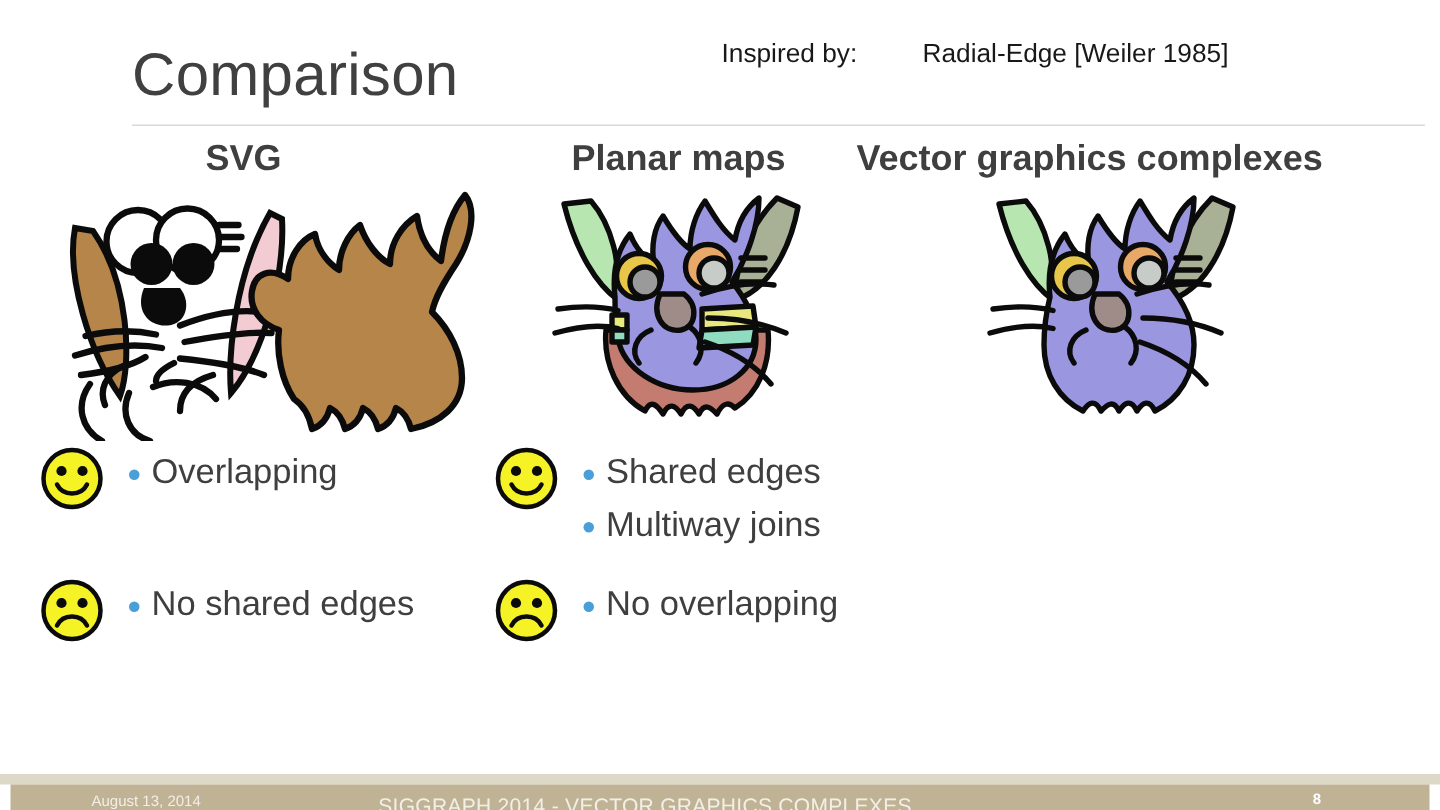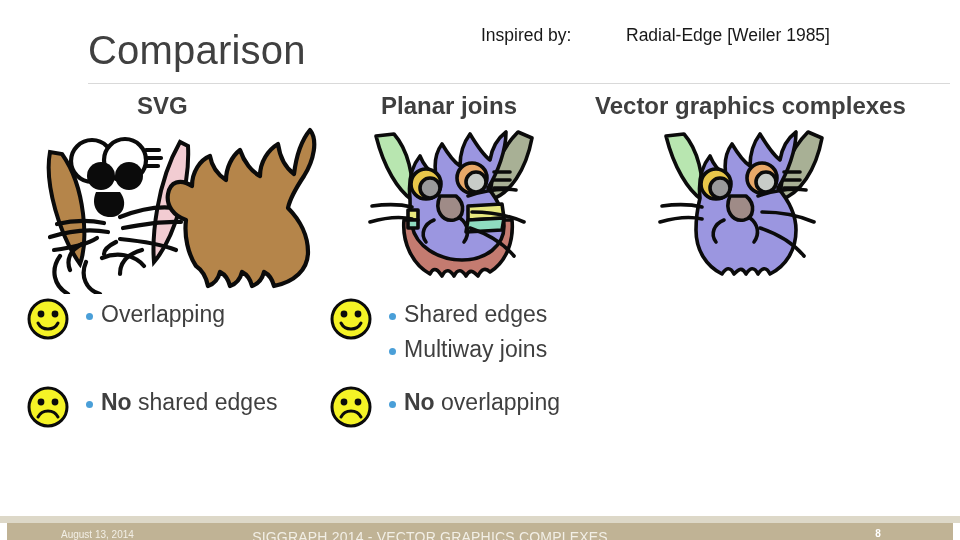--- a/index.html
+++ b/index.html
@@ -23,50 +23,50 @@
   }
 
   
   .inspired{
     position:absolute;left:481px;top:5px;
     font-size:17.5px;color:#181818;line-height:29px;
     white-space:nowrap;
   }
   .inspired-label{position:absolute;left:0;top:0;}
   .inspired-refs{position:absolute;left:134px;top:0;}
-  .inspired-refs div{white-space:nowrap;margin-left:11px;}
+  .inspired-refs div{white-space:nowrap;}
 
   
   .colhead{
     position:absolute;font-weight:bold;color:#3f3f3f;
     font-size:24px;white-space:nowrap;text-align:right;
   }
   #head-svg{left:137px;top:76px;}
   #head-planar{left:381px;top:76px;}
-  #head-vgc{left:571px;top:76px;margin-left:24px;}
+  #head-vgc{left:571px;top:76px;}
 
   
   .cat{position:absolute;}
   #cat-svg{left:24px;top:108px;width:300px;height:170px;}
   #cat-planar{left:368px;top:108px;width:190px;height:165px;}
   #cat-vgc{left:658px;top:108px;width:190px;height:165px;}
 
   
   .facerow{position:absolute;}
   .face{position:absolute;left:0;top:0;width:44px;height:44px;}
   .bullets{position:absolute;left:60px;top:0;}
   .bullet{
     display:block;white-space:nowrap;
     font-size:23px;color:#3f3f3f;line-height:35px;
   }
   .bullet .dot{
     display:inline-block;width:7px;height:7px;border-radius:50%;
     background:#4a9fd8;vertical-align:2px;margin-right:8px;
   }
-  .bullet b{font-weight:bold;color:#3f3f3f;}
+  .bullet b{font-weight:normal;color:#3f3f3f;}
 
   #row-svg-happy{left:26px;top:281px;}
   #row-svg-sad{left:26px;top:369px;}
   #row-pm-happy{left:329px;top:281px;}
   #row-pm-sad{left:329px;top:369px;}
 
   
   .footer-top{
     position:absolute;left:0;top:500px;width:960px;height:7px;
     background:#ddd8c8;
@@ -97,21 +97,21 @@
   <div class="title-rule"></div>
 
   <div class="inspired">
     <span class="inspired-label">Inspired by:</span>
     <span class="inspired-refs">
       <div>Radial-Edge [Weiler 1985]</div>
     </span>
   </div>
 
   <div class="colhead" id="head-svg">SVG</div>
-  <div class="colhead" id="head-planar">Planar joins</div>
+  <div class="colhead" id="head-planar">Planar maps</div>
   <div class="colhead" id="head-vgc">Vector graphics complexes</div>
 
   <svg class="cat" id="cat-svg" viewBox="0 0 300 170">
     <g fill="none" stroke="#0b0b0b" stroke-width="4.2" stroke-linecap="round">
 
       <path d="M26 28 C20 60 36 112 56 140 C64 118 62 64 38 30 Z" fill="#b5854a" stroke="#0b0b0b" stroke-width="4"></path>
 
       <path d="M156 18 C132 60 128 114 130 138 C152 112 166 58 164 22 Z" fill="#f2ccd2" stroke="#0b0b0b" stroke-width="4"></path>
 
       <circle cx="68" cy="37" r="21" fill="#ffffff"></circle>

